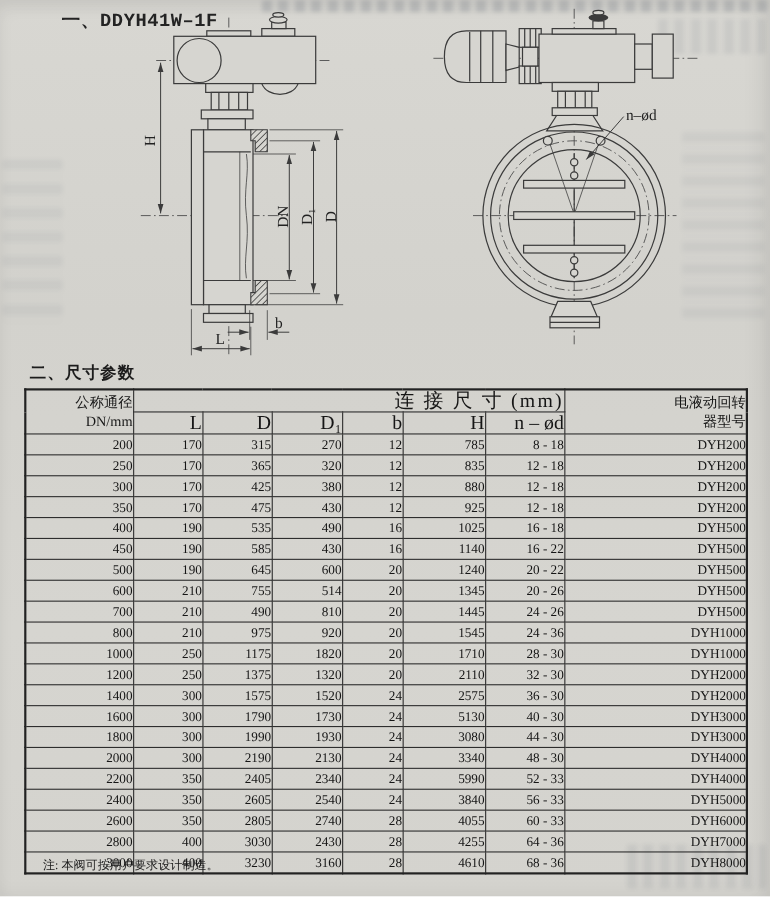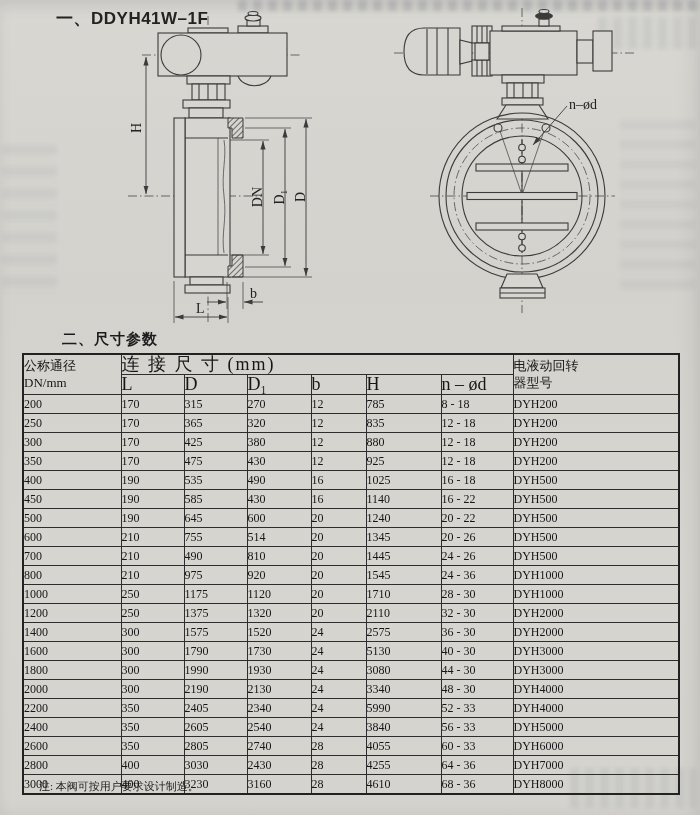--- a/index.html
+++ b/index.html
@@ -9,38 +9,38 @@
     font-family:"Liberation Serif","DejaVu Serif",serif;color:#1d1d1d;
     box-shadow:inset -10px 0 18px rgba(0,0,0,.05), inset 0 8px 14px rgba(0,0,0,.05);
   }
   
   .bleed{
     position:absolute;filter:blur(2px);border-radius:2px;pointer-events:none;
     background:repeating-linear-gradient(90deg,rgba(72,82,98,.30) 0 9px,rgba(72,82,98,.04) 9px 15px);
   }
   .title1{
     position:absolute;left:56px;top:7px;
-    font-family:Liberation Sans, sans-serif;
+    font-family:Liberation Mono, monospace;
     font-size:17px;font-weight:600;letter-spacing:.5px;color:#232323;
   }
   .title2{
     position:absolute;left:27px;top:330px;
-    font-size:15px;font-weight:700;color:#1c1c1c;letter-spacing:1px;margin-left:35px;
+    font-size:15px;font-weight:700;color:#1c1c1c;letter-spacing:1px;
   }
   svg.drawing{position:absolute;left:0;top:0;}
   svg .s{fill:#d6d5d0;stroke:#3b3b3b;stroke-width:1.1;}
   svg .ln{fill:none;stroke:#3b3b3b;stroke-width:1.1;}
   svg .thin{fill:none;stroke:#3b3b3b;stroke-width:.7;}
   svg .cl{fill:none;stroke:#4a4a4a;stroke-width:.8;stroke-dasharray:9 3 1.5 3;}
   svg .dim{fill:none;stroke:#3b3b3b;stroke-width:.9;}
   svg text.dlab{font-family:"Liberation Serif","DejaVu Serif",serif;font-size:14px;fill:#222;}
   table.dims{
     position:absolute;left:22px;top:353px;width:656px;
     border-collapse:collapse;table-layout:fixed;
-    font-size:12px;color:#161616;text-align:left;
+    font-size:12px;color:#161616;text-align:right;
   }
   table.dims th,table.dims td{
     border:1px solid #2d2d2d;padding:0;height:18px;line-height:1.05;
     font-weight:normal;overflow:hidden;white-space:nowrap;
   }
   table.dims{border:2px solid #222;}
   table.dims thead th{font-size:18px;height:19px;}
   table.dims thead .two-line{font-size:13px;line-height:1.25;}
   table.dims thead .grp{letter-spacing:2px;}
   .note{position:absolute;left:39px;top:779px;font-size:11px;color:#1c1c1c;}
@@ -346,21 +346,21 @@
           <td>920</td>
           <td>20</td>
           <td>1545</td>
           <td>24 - 36</td>
           <td>DYH1000</td>
         </tr>
         <tr>
           <td>1000</td>
           <td>250</td>
           <td>1175</td>
-          <td>1120</td>
+          <td>1820</td>
           <td>20</td>
           <td>1710</td>
           <td>28 - 30</td>
           <td>DYH1000</td>
         </tr>
         <tr>
           <td>1200</td>
           <td>250</td>
           <td>1375</td>
           <td>1320</td>

